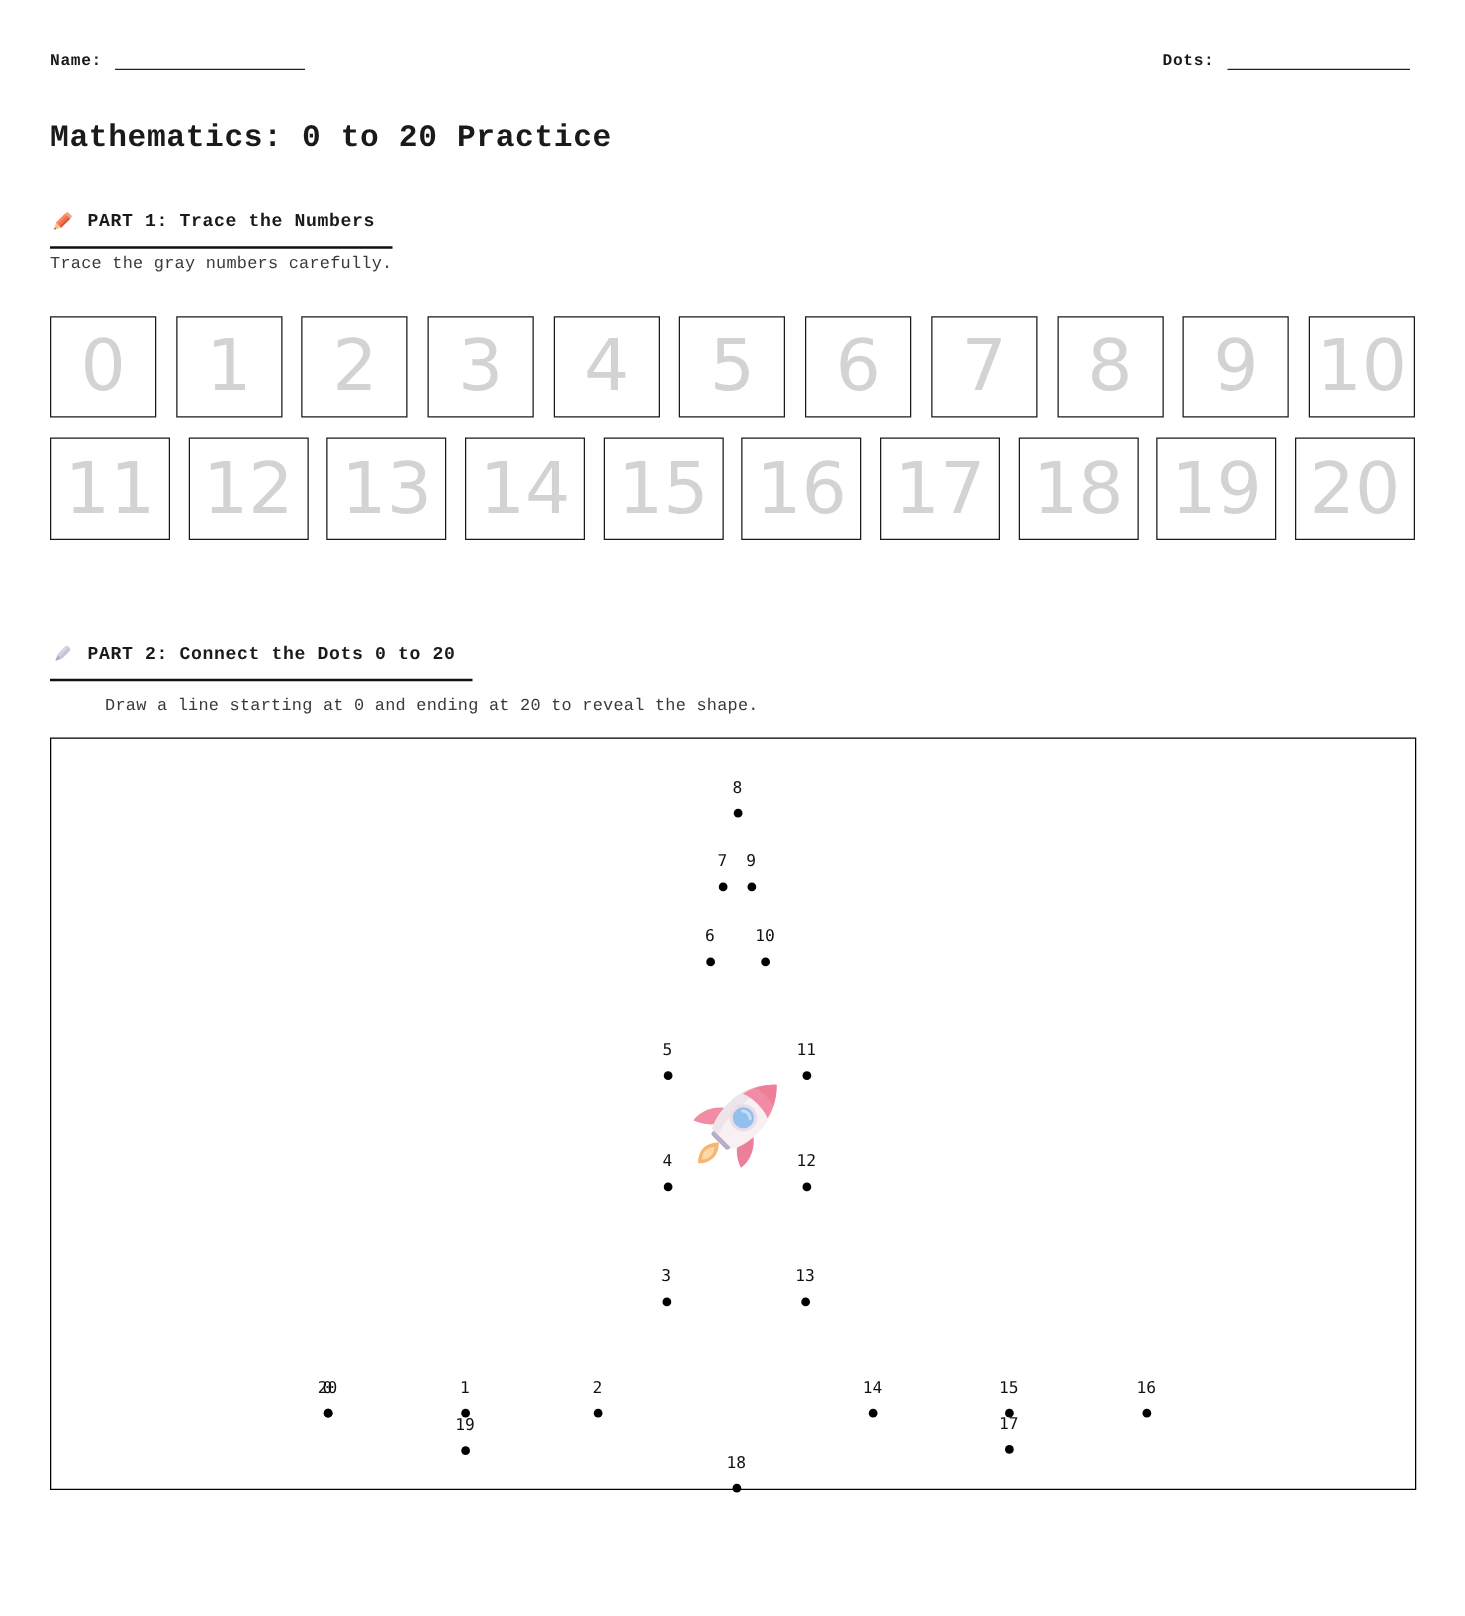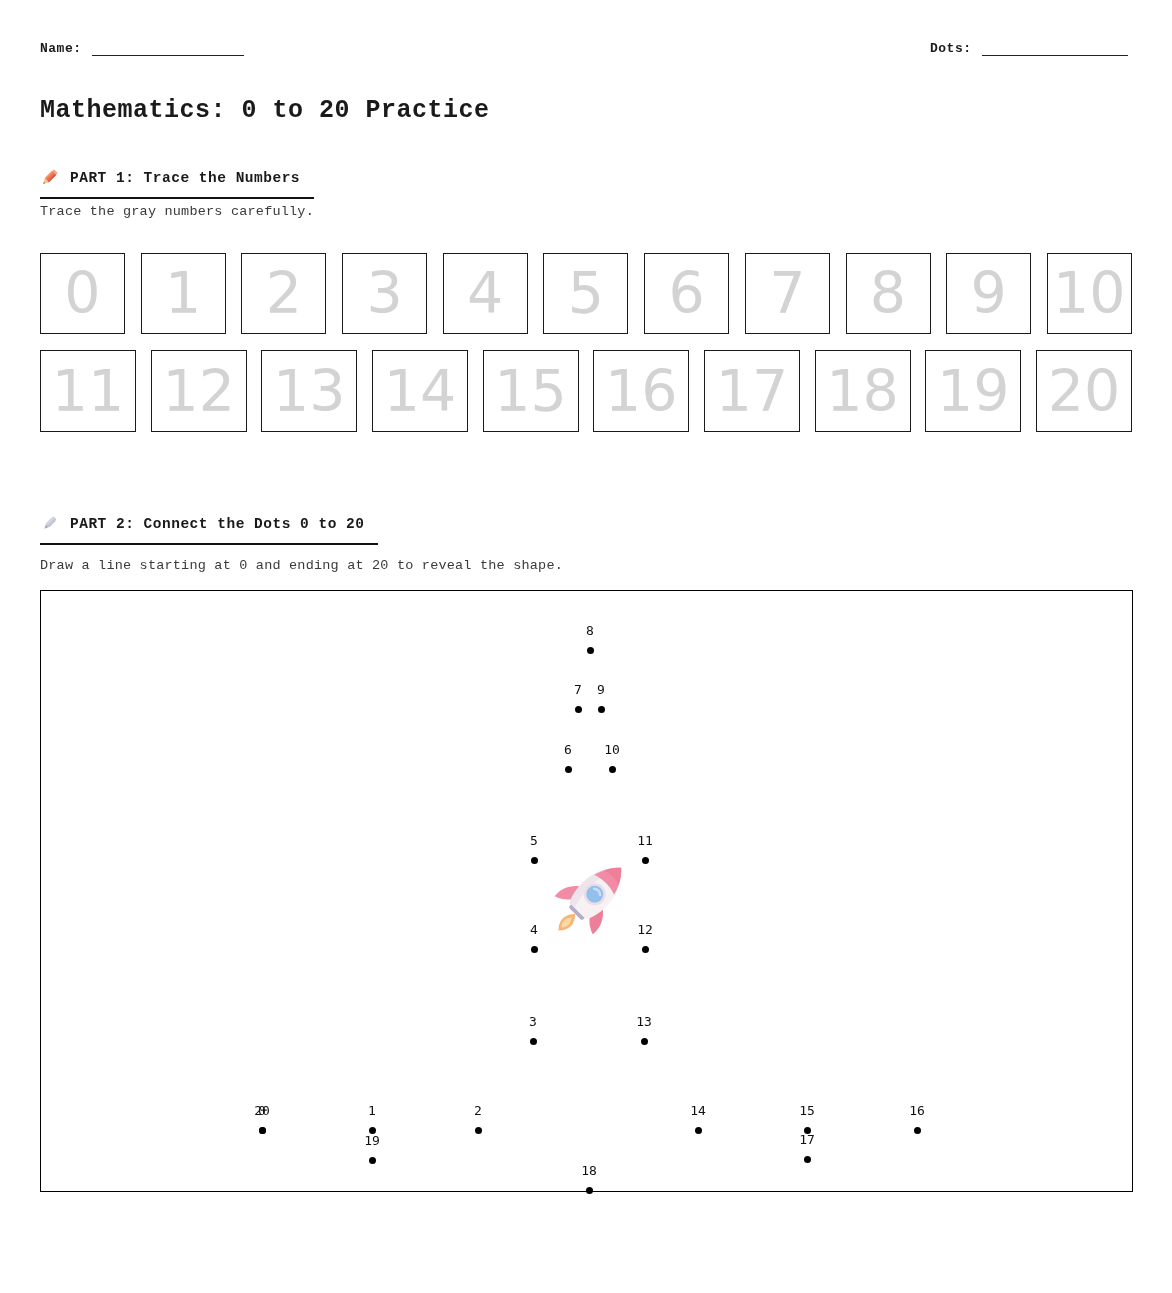--- a/index.html
+++ b/index.html
@@ -35,21 +35,21 @@
     padding: 0 14px 10px 0;
     width: fit-content;
   }
   .section-heading .heading-text { font-size: 14.5px; font-weight: bold; letter-spacing: 0.5px; white-space: nowrap; }
   #part1-heading { top: 168px; }
   #part2-heading { top: 514px; }
   .sec-icon { width: 19px; height: 19px; flex: 0 0 auto; }
   
   .instruction { position: absolute; left: 40px; font-size: 13.5px; color: #3a3a3a; letter-spacing: 0.2px; white-space: nowrap; }
   #part1-instruction { top: 204px; }
-  #part2-instruction { top: 558px; }
+  #part2-instruction { top: 558px; margin-left: 44px; }
   
   .trace-row { position: absolute; left: 40px; width: 1092px; display: flex; justify-content: space-between; }
   #trace-row-1 { top: 253px; }
   #trace-row-2 { top: 350px; }
   .trace-box {
     height: 81px; border: 1.5px solid #1a1a1a; background: #fff;
     display: flex; align-items: center; justify-content: center;
     font-family: "DejaVu Sans", sans-serif;
     font-size: 57px; color: #d3d3d3; line-height: 1;
   }

